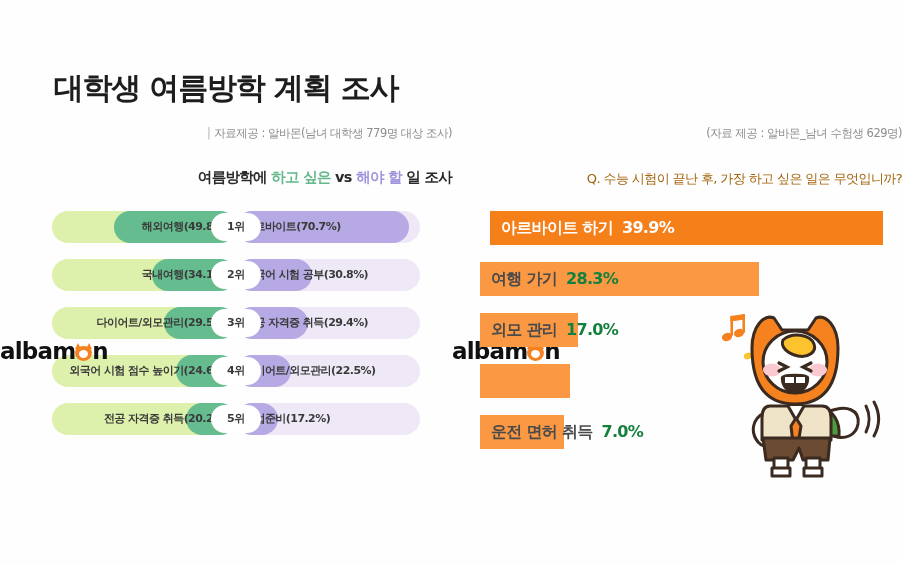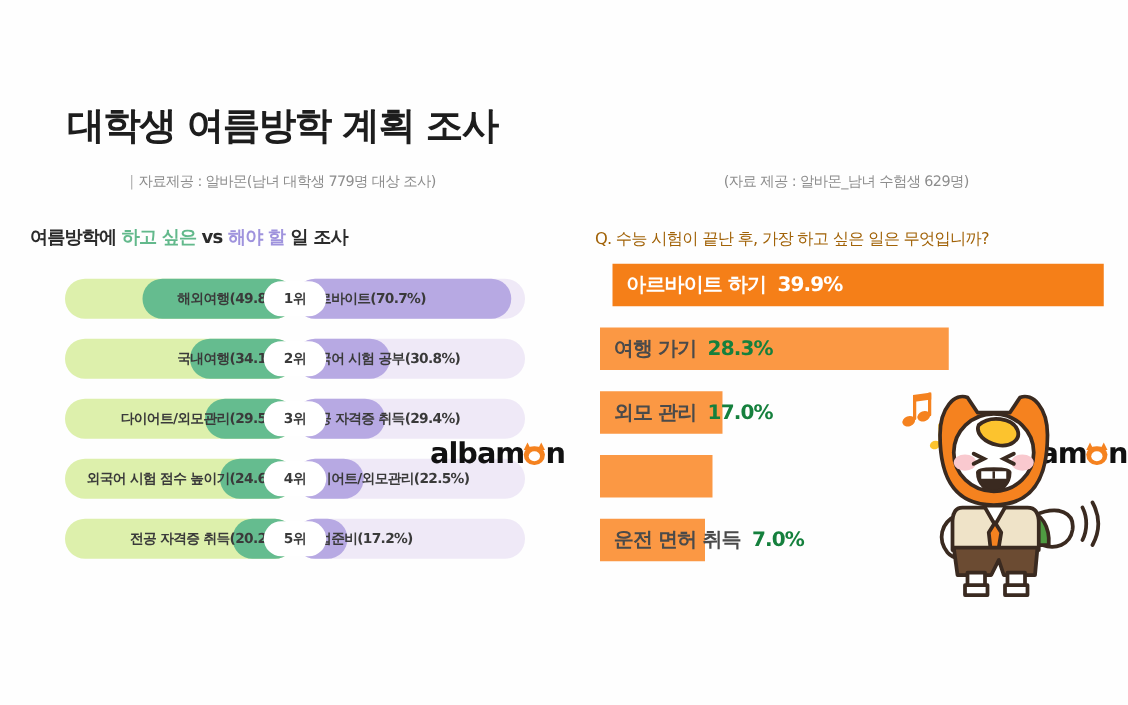--- a/index.html
+++ b/index.html
@@ -19,21 +19,21 @@
 
   .canvas {
     position: absolute;
     inset: 0;
     background: #fefefe;
   }
 
   
   .panel {
     position: absolute;
-    top: 12px;
+    top: 0;
     height: 422px;
   }
   .panel-left  { left: 0;     width: 452px; }
   .panel-right { left: 452px; width: 450px; }
 
   
   .title {
     position: absolute;
     left: 0; right: 0;
     top: 68px;
@@ -43,43 +43,42 @@
     letter-spacing: -1.2px;
     color: #1d1d1d;
     white-space: nowrap;
   }
   .panel-right .title { top: 70px; }
 
   .subtitle {
     position: absolute;
     left: 0; right: 0;
     top: 126px;
-    text-align: center;
+    text-align: right;
     font-size: 11.5px;
     letter-spacing: -0.5px;
     color: #8d8d8d;
     white-space: nowrap;
   }
   .subtitle .tick {
     display: inline-block;
     margin-right: 4px;
     color: #b4b4b4;
   }
 
   .question {
     position: absolute;
     left: 0; right: 0;
     top: 168px;
-    text-align: left;
+    text-align: right;
     font-size: 14.5px;
     font-weight: 700;
     letter-spacing: -0.7px;
     color: #2b2b2b;
     white-space: nowrap;
-    padding-left: 24px;
   }
   .question .g { color: #63b98c; }
   .question .p { color: #9f93dd; }
   .panel-right .question {
     top: 170px;
     font-weight: 400;
     font-size: 13px;
     color: #a16207;
     letter-spacing: -0.6px;
   }
@@ -183,21 +182,21 @@
   .obar-top .name-on  { color: #ffffff; }
   .obar-top .val-on   { color: #ffffff; }
   .obar-sub .name-on  { color: #4a4a4a; }
   .obar-sub .val-on   { color: #15803d; }
 
   
   .logo {
     position: absolute;
     bottom: 58px;
     left: 0; right: 0;
-    text-align: right;
+    text-align: left;
     font-size: 23px;
     font-weight: 700;
     letter-spacing: -0.8px;
     color: #111111;
   }
   .logo .cat {
     position: relative;
     display: inline-block;
     width: 17px;
     height: 17px;

